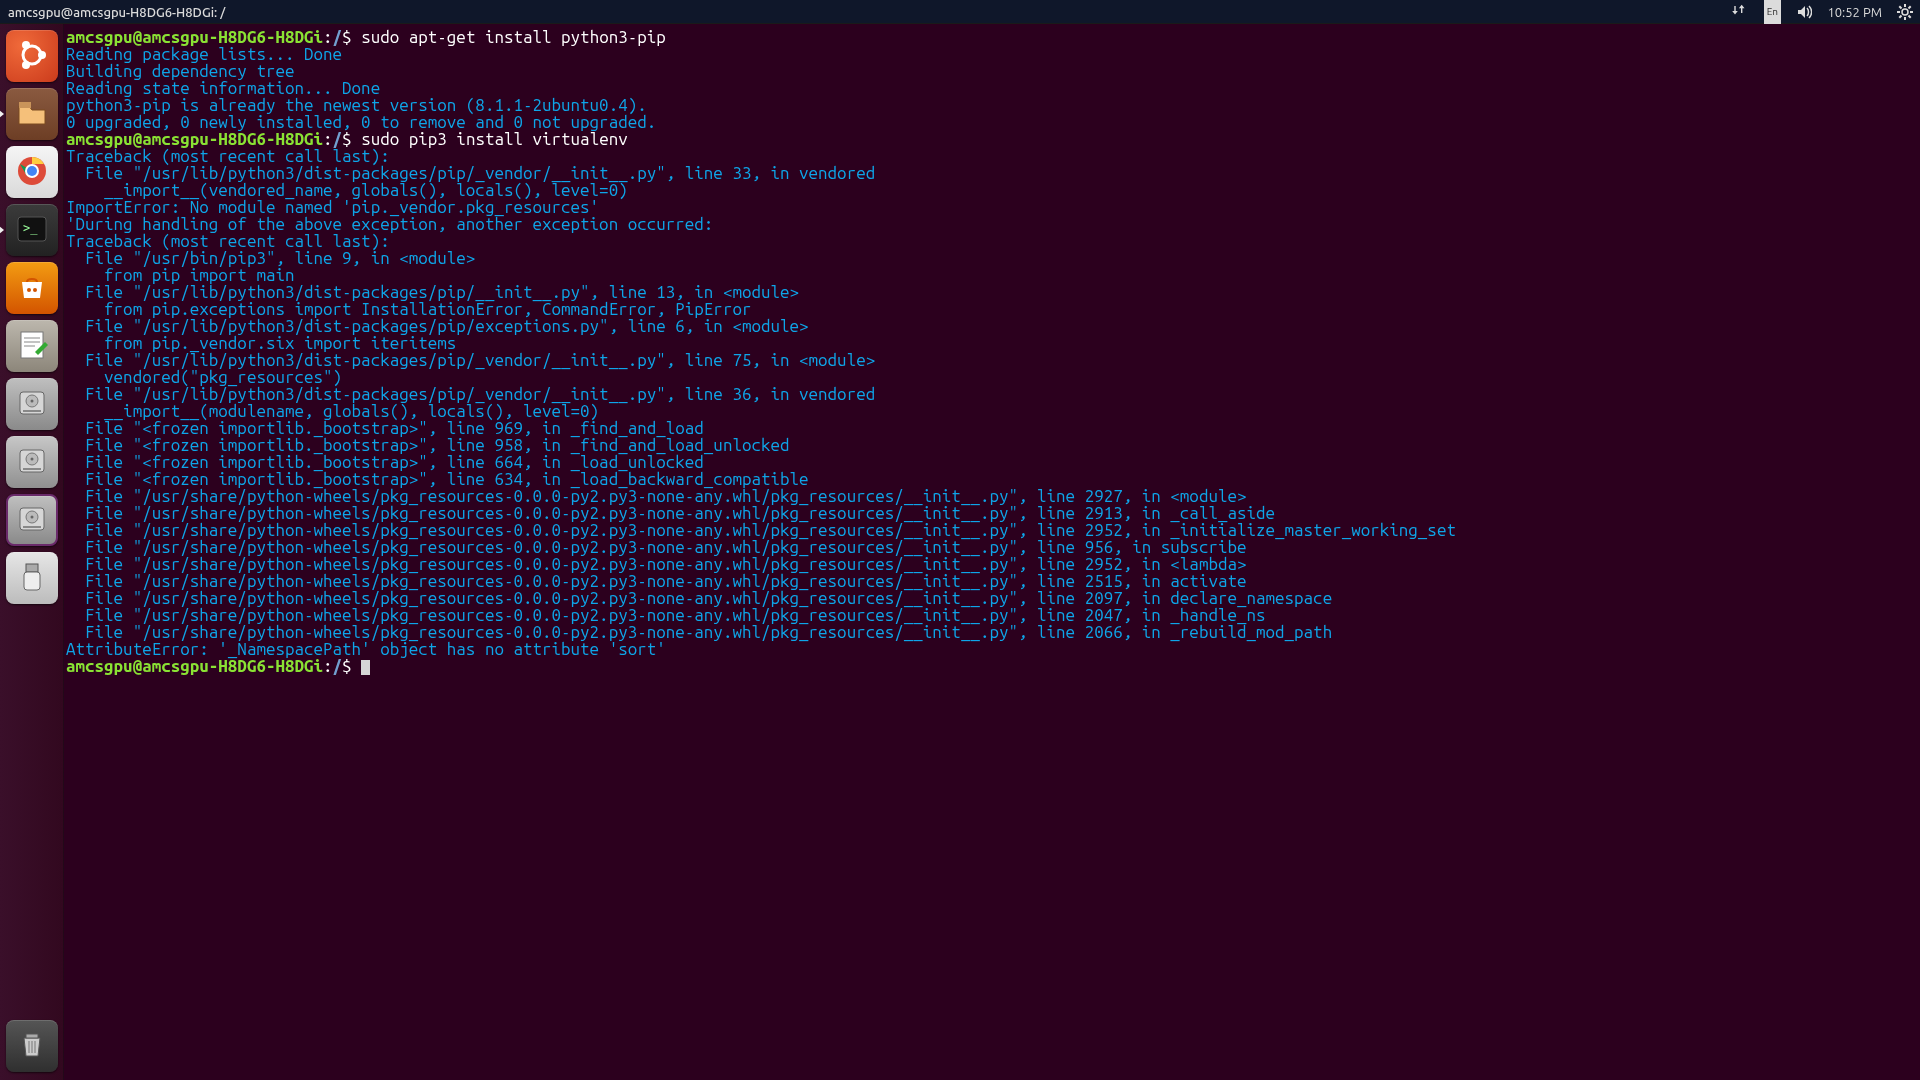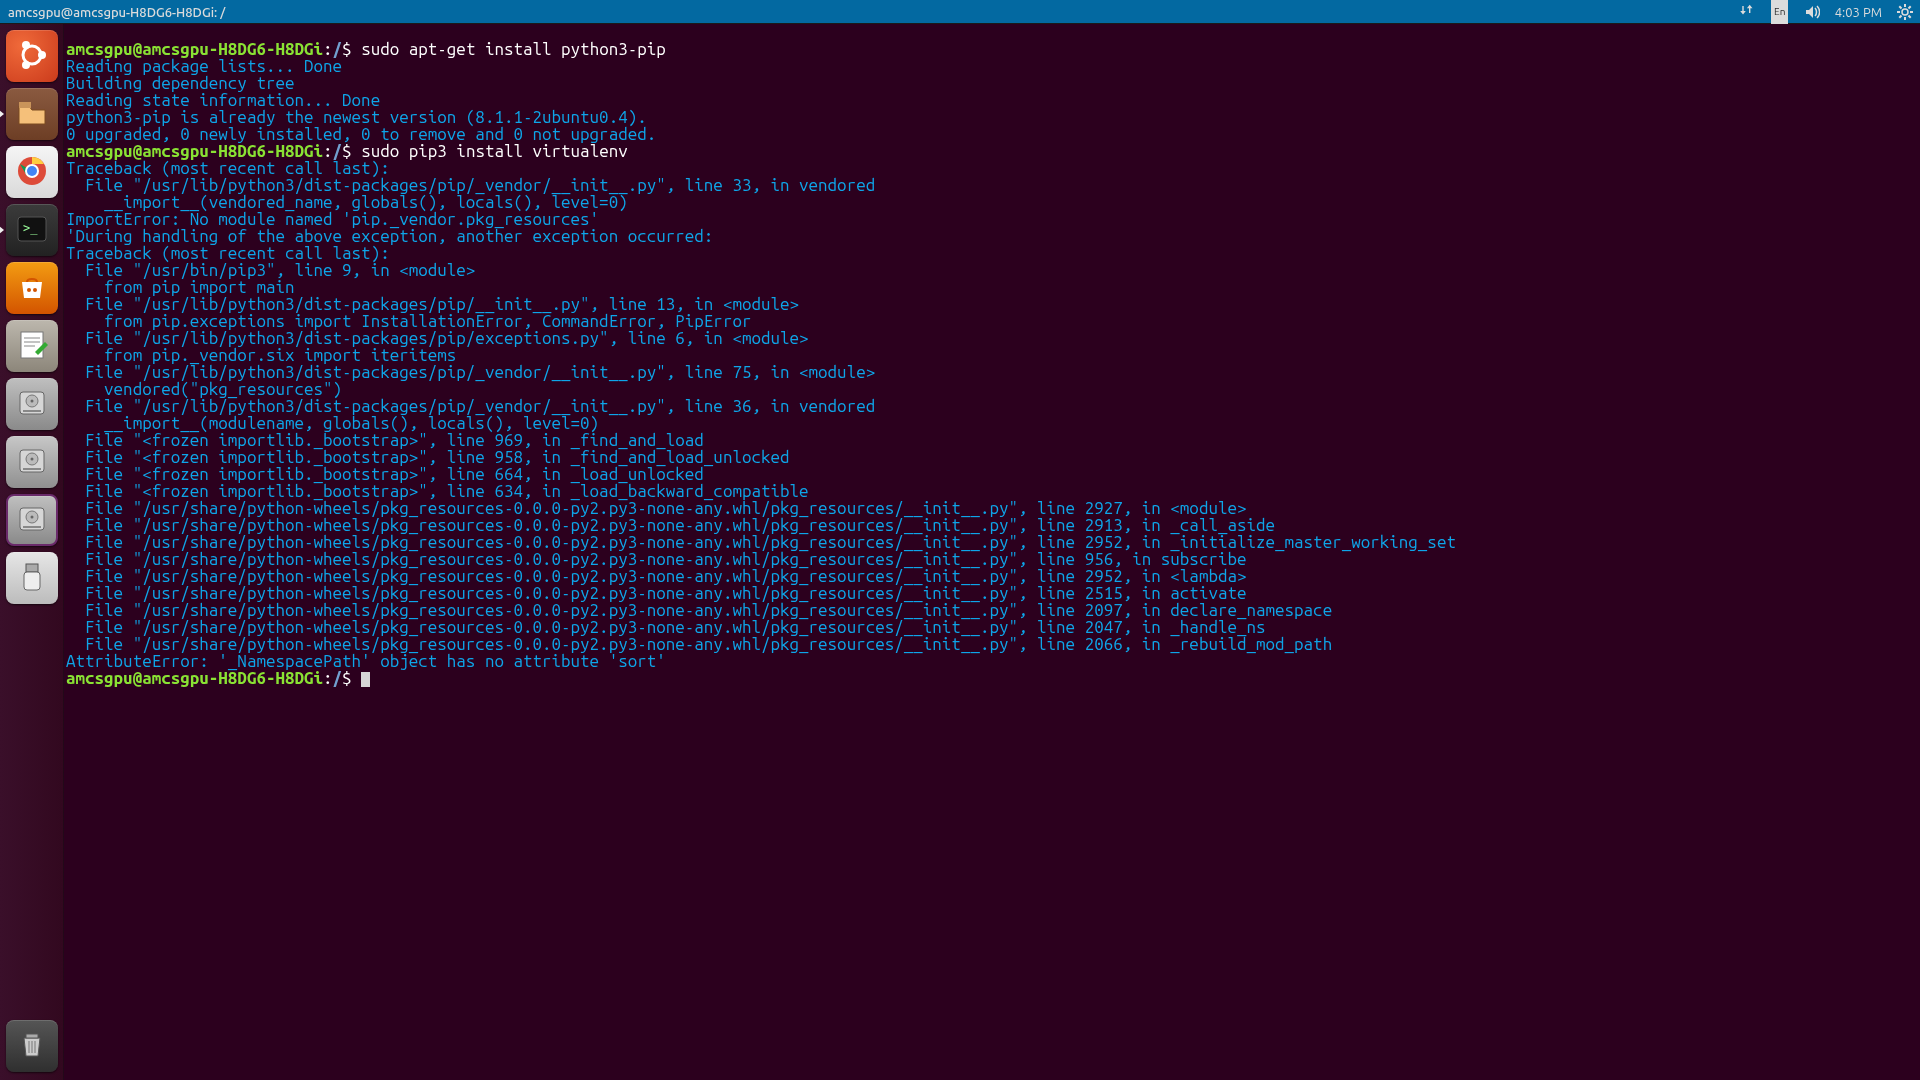--- a/index.html
+++ b/index.html
@@ -2,21 +2,21 @@
 <html><head>
 <meta charset="utf-8">
 <style>
   * { margin: 0; padding: 0; box-sizing: border-box; }
   html, body { width: 1920px; height: 1080px; overflow: hidden; font-family: "Ubuntu", "DejaVu Sans", sans-serif; }
   body { background: #2c001e; display: flex; flex-direction: column; }
 
   
   .menubar {
     height: 24px;
-    background: #0369a1;
+    background: #0f172a;
     color: #dcdcdc;
     display: flex;
     align-items: center;
     font-size: 13px;
     padding: 0 6px 0 8px;
     border-bottom: 1px solid #1a1a1a;
   }
   .menubar .title { flex: 0 0 auto; font-weight: 500; }
   .menubar .spacer { flex: 1; }
   .menubar .tray { display: flex; align-items: center; gap: 14px; }
@@ -78,21 +78,21 @@
   .tile-trash  { background: linear-gradient(#555, #2f2f2f); }
 
   
   .terminal {
     flex:1;
     background:#2c001e;
     color:#d6d6d6;
     font-family: "Ubuntu Mono", "DejaVu Sans Mono", monospace;
     font-size: 17px;
     line-height: 17px;
-    padding: 16px 2px;
+    padding: 4px 2px;
     white-space: pre;
     overflow: hidden;
   }
   .terminal .line { display:block; }
   .prompt-user { color:#8ae234; font-weight:bold; }
   .prompt-path { color:#729fcf; font-weight:bold; }
   .prompt-sep  { color:#ffffff; }
   .cmd         { color:#ffffff; }
   .out         { color:#0ea5e9; }
   .cursor {
@@ -117,21 +117,21 @@
     <span class="indicator">
       <span class="lang">En</span>
     </span>
     <span class="indicator">
       <svg width="16" height="16" viewBox="0 0 16 16">
           <path d="M2 6h3l4-4v12l-4-4H2z"></path>
           <path d="M11 4c2 2 2 6 0 8" fill="none" stroke="#dcdcdc" stroke-width="1.5"></path>
           <path d="M13 2c3.5 3.5 3.5 8.5 0 12" fill="none" stroke="#dcdcdc" stroke-width="1.5"></path>
         </svg>
     </span>
-    <span class="clock">4:03 PM</span>
+    <span class="clock">10:52 PM</span>
     <span class="indicator">
       <svg width="16" height="16" viewBox="0 0 16 16">
           <circle cx="8" cy="8" r="3" fill="none" stroke="#dcdcdc" stroke-width="1.5"></circle>
           <g stroke="#dcdcdc" stroke-width="2">
             <line x1="8" y1="0" x2="8" y2="3"></line>
             <line x1="8" y1="13" x2="8" y2="16"></line>
             <line x1="0" y1="8" x2="3" y2="8"></line>
             <line x1="13" y1="8" x2="16" y2="8"></line>
             <line x1="2.3" y1="2.3" x2="4.5" y2="4.5"></line>
             <line x1="11.5" y1="11.5" x2="13.7" y2="13.7"></line>

